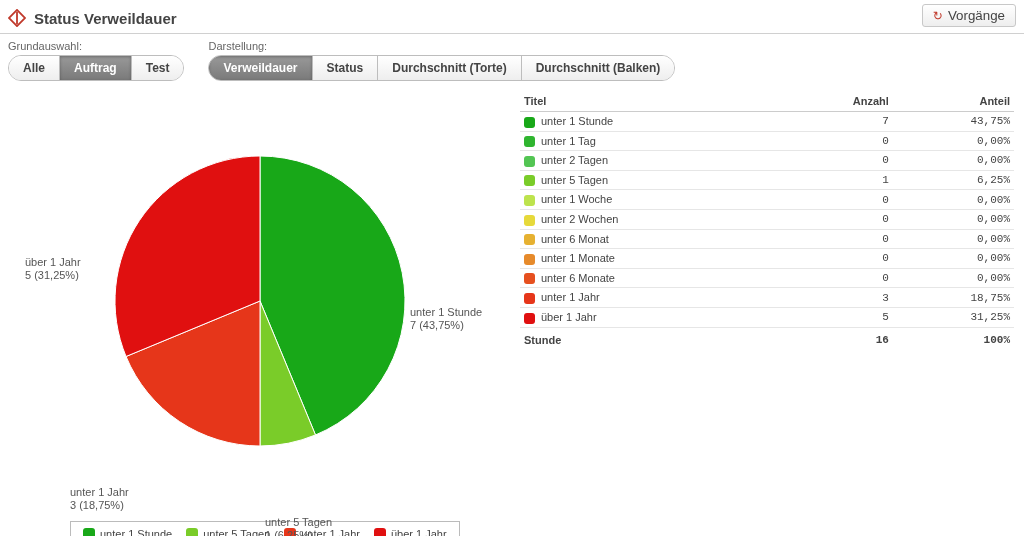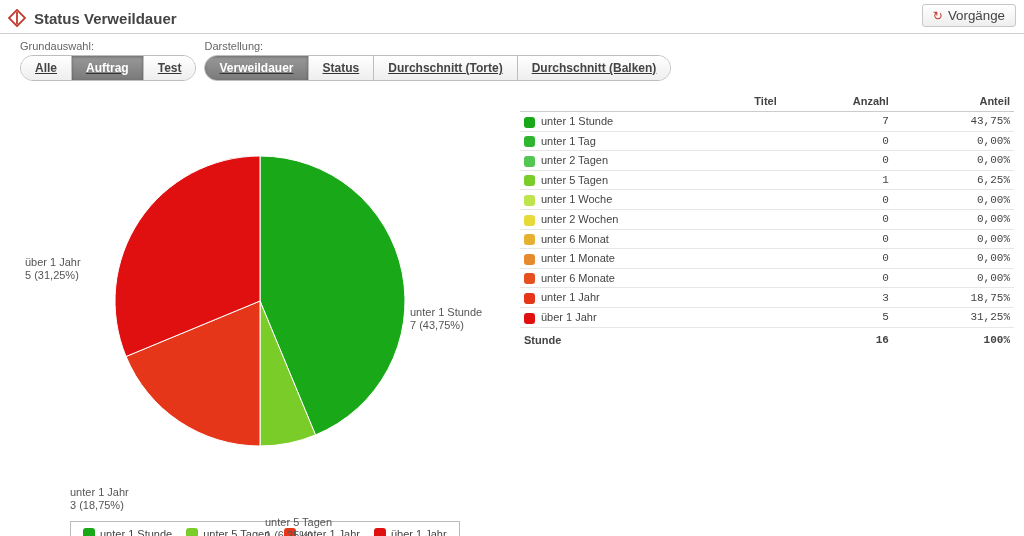--- a/index.html
+++ b/index.html
@@ -39,34 +39,33 @@
     cursor: pointer;
     color: #444;
   }
   .vorgaenge-btn .refresh-icon {
     color: #c0392b;
     font-size: 12px;
   }
 
   .filter-row {
     display: flex;
-    gap: 8px;
-    padding: 6px 14px 10px 20px;
+    gap: 24px;
+    padding: 6px 14px 10px 8px;
   }
   .filter-group-label {
     font-size: 11px;
     color: #666;
     margin-bottom: 3px;
   }
   .btn-group {
     display: inline-flex;
     border-radius: 13px;
     overflow: hidden;
     border: 1px solid #bdbdbd;
-    text-decoration: underline;
   }
   .btn-seg {
     border: none;
     border-right: 1px solid #bdbdbd;
     background: linear-gradient(#fff,#eee);
     padding: 5px 14px;
     font-size: 12px;
     cursor: pointer;
     color: #444;
     font-weight: bold;
@@ -127,21 +126,21 @@
     width: 12px; height: 12px;
     border-radius: 3px;
   }
 
   table.data {
     width: 100%;
     border-collapse: collapse;
     font-size: 11px;
   }
   table.data th {
-    text-align: right;
+    text-align: left;
     font-weight: bold;
     color: #444;
     padding: 4px 4px;
     border-bottom: 1px solid #ccc;
   }
   table.data th.num { text-align: right; margin-top: 11px; }
   table.data td {
     padding: 3px 4px;
     border-bottom: 1px solid #e6e6e6;
     color: #444;

